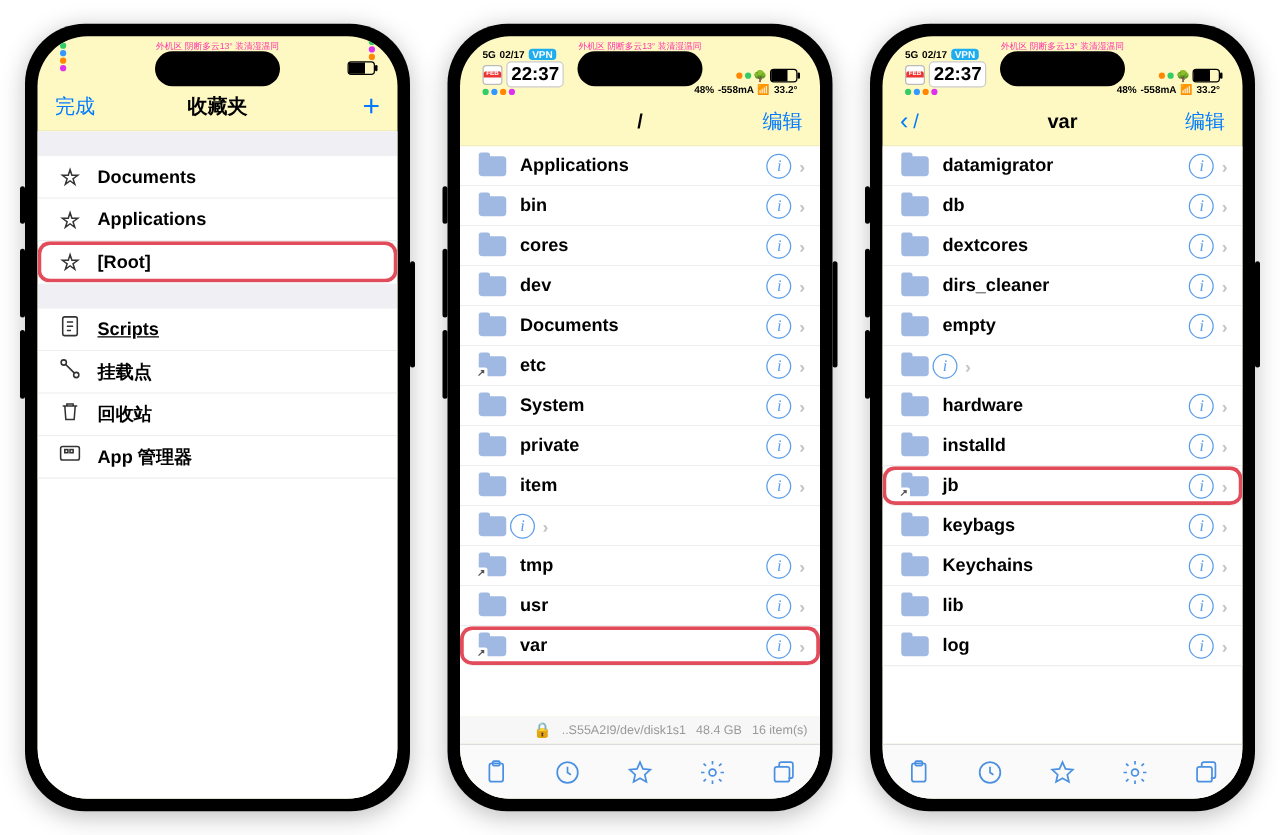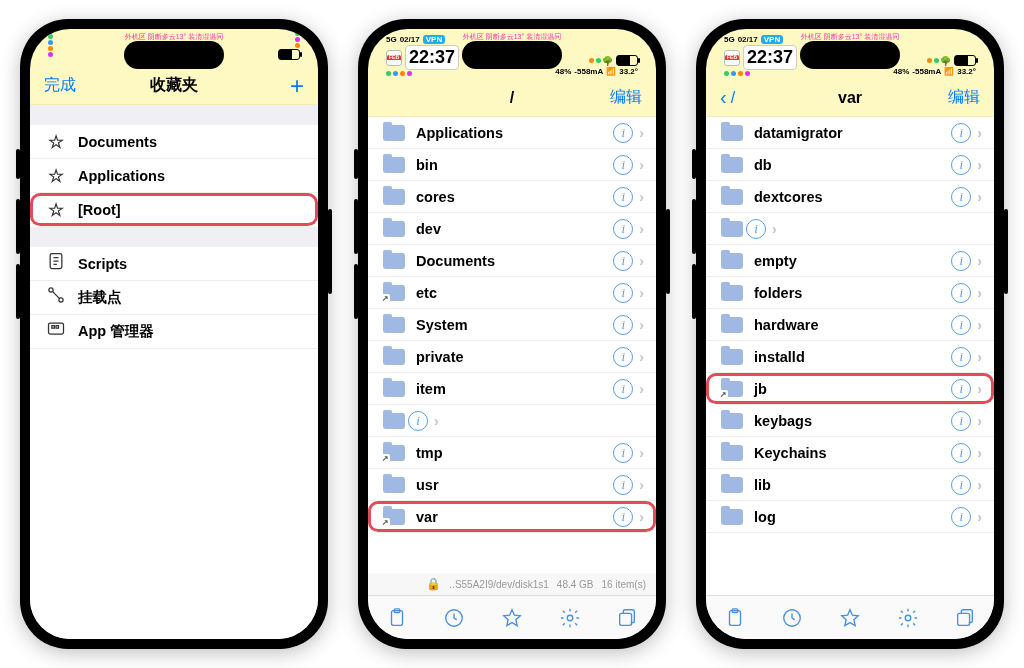--- a/index.html
+++ b/index.html
@@ -68,21 +68,21 @@
     display:flex; flex-direction:column; align-items:flex-start; gap:1px;
   }
   .statusbar .sb-right { align-items:flex-end; }
   .sb-row { display:flex; align-items:center; gap:3px; font-size:9px; }
   .sb-top-ticker {
     position:absolute; top:3px; left:50%; transform:translateX(-50%);
     font-size:7px; color:#f3a; white-space:nowrap; z-index:5;
   }
   .time-box {
     display:inline-block; background:#fff; border:1px solid #ccc;
-    border-radius:4px; padding:1px 3px; font-size:18px; font-weight:700;
+    border-radius:4px; padding:1px 3px; font-size:15px; font-weight:700;
   }
   .dot { width:5px; height:5px; border-radius:50%; display:inline-block; }
   .dot.g { background:#3c6; } .dot.b { background:#39f; } .dot.o { background:#f80; } .dot.p { background:#d3e; }
   .battery-ico { width:22px; height:11px; border:1px solid #000; border-radius:3px; position:relative; }
   .battery-ico::after { content:''; position:absolute; right:-3px; top:2px; width:2px; height:5px; background:#000; border-radius:1px; }
   .battery-fill { width:65%; height:100%; background:#000; }
   
   .navbar {
     height: 38px;
     display: flex;
@@ -211,38 +211,46 @@
           </div>
           <div class="row highlight" style="min-height: 34px;">
             <span class="icon-slot">
               <span class="star-ico">☆</span>
             </span>
       <span class="label">[Root]</span>
           </div>
         </div>
       <div class="section-gap"></div>
       <div id="p1g1">
-          <div class="row" style="min-height: 34px;">
+          <div class="row" style="min-height: 34px; text-decoration: underline;">
             <span class="icon-slot">
               <span class="glyph"><svg width="20" height="20" viewBox="0 0 24 24" fill="none" stroke="#333" stroke-width="1.5">
                   <rect x="5" y="3" width="14" height="18" rx="2"></rect>
                   <path d="M9 8h6M9 12h6M9 16h4"></path>
                 </svg></span>
             </span>
       <span class="label">Scripts</span>
           </div>
           <div class="row" style="min-height: 34px;">
             <span class="icon-slot">
               <span class="glyph"><svg width="20" height="20" viewBox="0 0 24 24" fill="none" stroke="#333" stroke-width="1.5">
                   <circle cx="6" cy="6" r="2.5"></circle>
                   <circle cx="18" cy="18" r="2.5"></circle>
                   <path d="M8 8l8 8"></path>
                 </svg></span>
             </span>
       <span class="label">挂载点</span>
+          </div>
+          <div class="row" style="min-height: 34px;">
+            <span class="icon-slot">
+              <span class="glyph"><svg width="20" height="20" viewBox="0 0 24 24" fill="none" stroke="#333" stroke-width="1.5">
+                  <path d="M5 7h14M9 7V5h6v2M7 7l1 13h8l1-13"></path>
+                </svg></span>
+            </span>
+      <span class="label">回收站</span>
           </div>
           <div class="row" style="min-height: 34px;">
             <span class="icon-slot">
               <span class="glyph"><svg width="22" height="20" viewBox="0 0 24 24" fill="none" stroke="#333" stroke-width="1.5">
                   <rect x="3" y="5" width="18" height="13" rx="2"></rect>
                   <rect x="7" y="8" width="3" height="3"></rect>
                   <rect x="12" y="8" width="3" height="3"></rect>
                 </svg></span>
             </span>
       <span class="label">App 管理器</span>
@@ -522,36 +530,36 @@
             <span class="folder-ico"></span>
           </span>
     <span class="label">dextcores</span>
     <span class="info-i">i</span>
     <span class="chev">›</span>
         </div>
         <div class="row">
           <span class="icon-slot">
             <span class="folder-ico"></span>
           </span>
+    <span class="label">dirs_cleaner</span>
     <span class="info-i">i</span>
     <span class="chev">›</span>
         </div>
         <div class="row">
           <span class="icon-slot">
             <span class="folder-ico"></span>
           </span>
     <span class="label">empty</span>
     <span class="info-i">i</span>
     <span class="chev">›</span>
         </div>
         <div class="row">
           <span class="icon-slot">
             <span class="folder-ico"></span>
           </span>
-    <span class="label">folders</span>
     <span class="info-i">i</span>
     <span class="chev">›</span>
         </div>
         <div class="row">
           <span class="icon-slot">
             <span class="folder-ico"></span>
           </span>
     <span class="label">hardware</span>
     <span class="info-i">i</span>
     <span class="chev">›</span>

